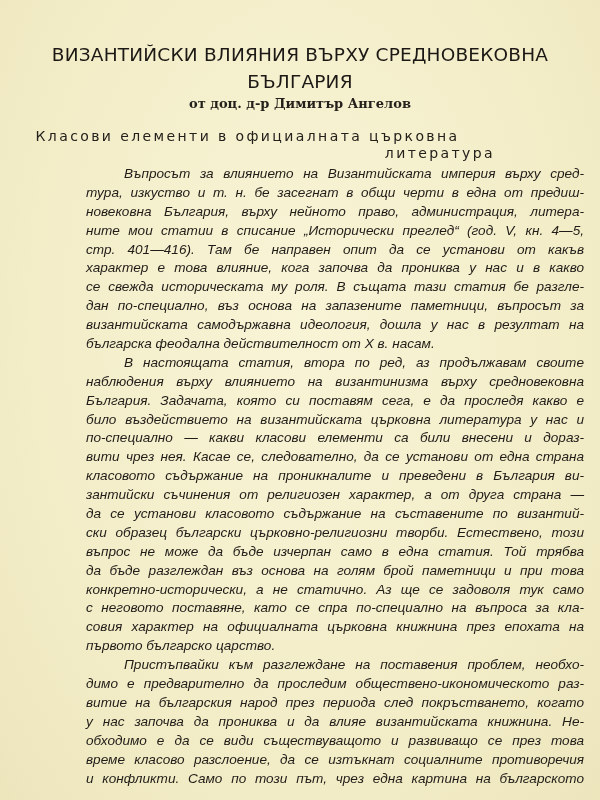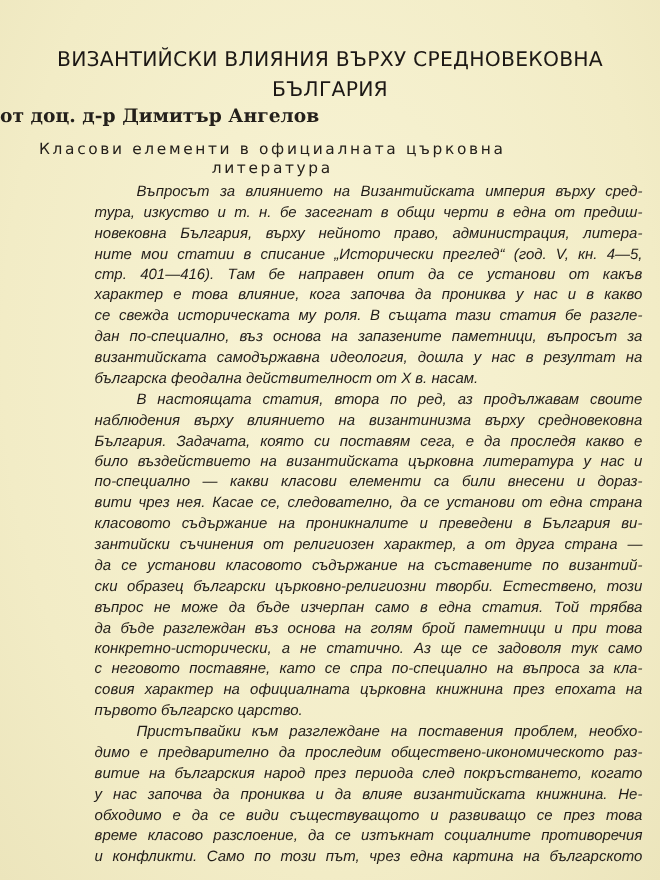--- a/index.html
+++ b/index.html
@@ -37,39 +37,40 @@
       margin: 0;
       color: #1c1815;
     }
     .title-1 { top: 45px; }
     .title-2 { top: 72px; }
     .author {
       position: absolute;
       top: 96px;
       left: 0;
       width: 600px;
+      text-align: center;
       font-family: "DejaVu Serif", "Liberation Serif", serif;
-      font-size: 17px;
+      font-size: 13px;
       font-weight: bold;
       color: #24201b;
     }
     .section-title {
       position: absolute;
       left: 0;
       width: 495px;
       text-align: center;
       font-family: "DejaVu Sans", "Liberation Sans", sans-serif;
       font-size: 14px;
       letter-spacing: 2.4px;
       color: #24201b;
       margin: 0;
       font-weight: normal;
     }
     .section-title-1 { top: 128px; }
-    .section-title-2 { top: 145px; }
+    .section-title-2 { top: 145px; text-align: right; }
     .body-text {
       position: absolute;
       left: 86px;
       top: 165px;
       width: 498px;
       font-family: "Liberation Sans", "DejaVu Sans", sans-serif;
       font-size: 13.6px;
       line-height: 18.9px;
       color: #201c18;
     }

